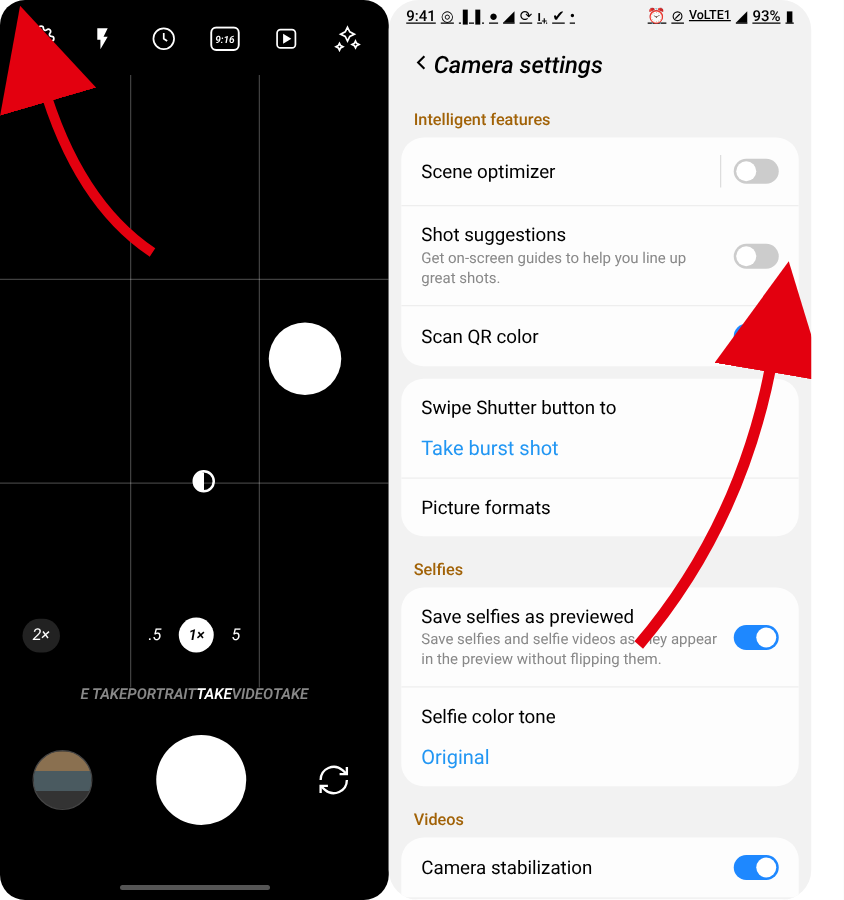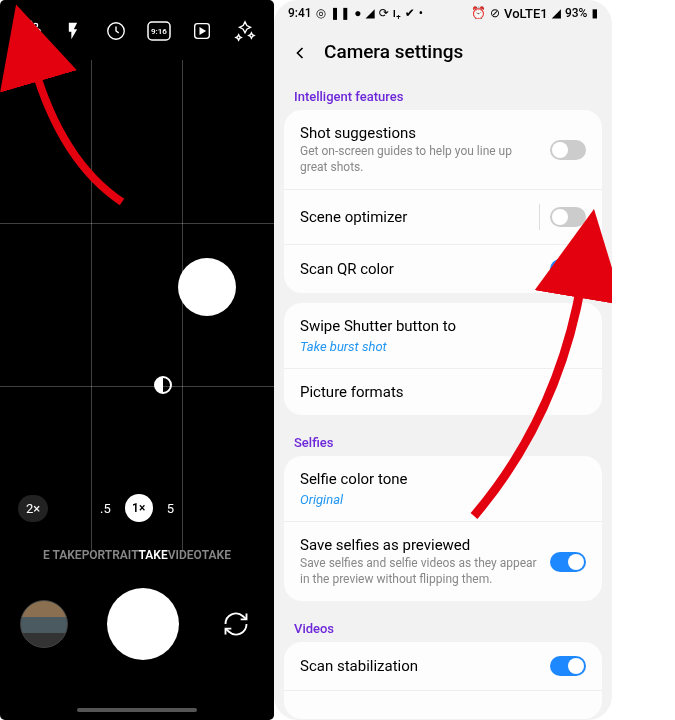--- a/index.html
+++ b/index.html
@@ -7,26 +7,27 @@
   width: 675px;
   height: 720px;
   display: flex;
   font-family: -apple-system, Roboto, "Segoe UI", sans-serif;
   background: #fff;
   overflow: hidden;
 }
 
 
 .phone-left {
-  width: 274px;
+  width: 311px;
   height: 720px;
   background: #000;
   position: relative;
-  border-radius: 5px;
+  border-radius: 20px;
   overflow: hidden;
+  font-style: italic;
 }
 .camera-topbar {
   height: 52px;
   display: flex;
   align-items: center;
   justify-content: space-around;
   padding: 10px 8px 0;
 }
 .cam-topicon { width: 28px; height: 28px; display: flex; align-items: center; justify-content: center; color: #fff; }
 .viewfinder {
@@ -124,53 +125,54 @@
 }
 .statusbar {
   height: 26px;
   display: flex;
   align-items: center;
   justify-content: space-between;
   padding: 0 14px;
   font-size: 12px;
   font-weight: 500;
 }
-.status-icons { display: flex; gap: 4px; align-items: center; font-size: 12px; }
+.status-icons { display: flex; gap: 4px; align-items: center; font-size: 12px; text-decoration: underline; }
 .settings-header {
   display: flex;
-  align-items: flex-end;
+  align-items: flex-start;
   padding: 14px 16px 16px;
-  gap: 14px;
+  gap: 0;
+  font-style: italic;
 }
 .back-icon { width: 20px; height: 20px; }
 .settings-title { font-size: 19px; font-weight: 500; }
 .section-label {
   padding: 10px 20px 6px;
   font-size: 13px;
-  color: #6d28d9;
+  color: #a16207;
   font-weight: 500;
 }
 .card {
   background: #fdfdfd;
   border-radius: 18px;
   margin: 0 10px 10px;
   overflow: hidden;
 }
 .row {
   display: flex;
   align-items: center;
   justify-content: space-between;
   padding: 14px 16px;
   border-bottom: 1px solid #eee;
 }
 .row:last-child { border-bottom: none; }
 .row-body { flex: 1; padding-right: 12px; }
 .row-title { font-size: 15px; color: #000; }
 .row-sub { font-size: 12px; color: #888; margin-top: 2px; line-height: 1.3; }
-.row-link { font-size: 13px; color: #2196f3; margin-top: 4px; font-style: italic; }
+.row-link { font-size: 16px; color: #2196f3; margin-top: 14px; }
 .divider-vert { width: 1px; height: 26px; background: #ddd; margin-right: 10px;}
 
 
 .toggle {
   width: 36px; height: 20px; border-radius: 10px;
   background: #ccc; position: relative;
   flex-shrink: 0;
 }
 .toggle::after {
   content: ""; position: absolute;
@@ -281,54 +283,54 @@
       <span>●</span>
       <span>◢</span>
       <span>⟳</span>
       <span>ı₊</span>
       <span>✔</span>
       <span>•</span>
     </div>
     <div class="status-icons">
       <span>⏰</span>
       <span>⊘</span>
-      <span style="font-size:13px; line-height:1;">VoLTE1</span>
+      <span style="font-size:10px; line-height:1;">VoLTE1</span>
       <span>◢</span>
       <span>93%</span>
       <span>▮</span>
     </div>
   </div>
 
   <div class="settings-header">
     <div class="back-icon">
       <svg width="20" height="20" viewBox="0 0 24 24" fill="none" stroke="#000" stroke-width="2">
           <path d="M15 18l-6-6 6-6"></path>
         </svg>
     </div>
     <div class="settings-title">Camera settings</div>
   </div>
 
   <div class="section-label">Intelligent features</div>
   <div class="card">
     <div class="row">
       <div class="row-body">
+          <div class="row-title">Scene optimizer</div>
+        </div>
+      <div class="divider-vert"></div>
+      <div class="toggle"></div>
+    </div>
+    <div class="row">
+      <div class="row-body">
         <div class="row-title">Shot suggestions</div>
         <div class="row-sub">Get on-screen guides to help you line up great shots.</div>
       </div>
       <div class="toggle"></div>
     </div>
     <div class="row">
       <div class="row-body">
-          <div class="row-title">Scene optimizer</div>
-        </div>
-      <div class="divider-vert"></div>
-      <div class="toggle"></div>
-    </div>
-    <div class="row">
-      <div class="row-body">
           <div class="row-title">Scan QR color</div>
         </div>
       <div class="toggle on"></div>
     </div>
   </div>
 
   <div class="card">
     <div class="row">
       <div class="row-body">
         <div class="row-title">Swipe Shutter button to</div>
@@ -337,40 +339,40 @@
     </div>
     <div class="row">
       <div class="row-body">
           <div class="row-title">Picture formats</div>
         </div>
     </div>
   </div>
 
   <div class="section-label">Selfies</div>
   <div class="card">
-    <div class="row">
-      <div class="row-body">
-        <div class="row-title">Selfie color tone</div>
-        <div class="row-link">Original</div>
-      </div>
-    </div>
     <div class="row">
       <div class="row-body">
         <div class="row-title">Save selfies as previewed</div>
         <div class="row-sub">Save selfies and selfie videos as they appear in the preview without flipping them.</div>
       </div>
       <div class="toggle on"></div>
     </div>
+    <div class="row">
+      <div class="row-body">
+        <div class="row-title">Selfie color tone</div>
+        <div class="row-link">Original</div>
+      </div>
+    </div>
   </div>
 
   <div class="section-label">Videos</div>
   <div class="card">
     <div class="row">
       <div class="row-body">
-          <div class="row-title">Scan stabilization</div>
+          <div class="row-title">Camera stabilization</div>
         </div>
       <div class="toggle on"></div>
     </div>
     <div class="row">
       
     </div>
   </div>
 
   <div class="arrow" style="right:8px; top:266px;">
     <svg width="140" height="260">

